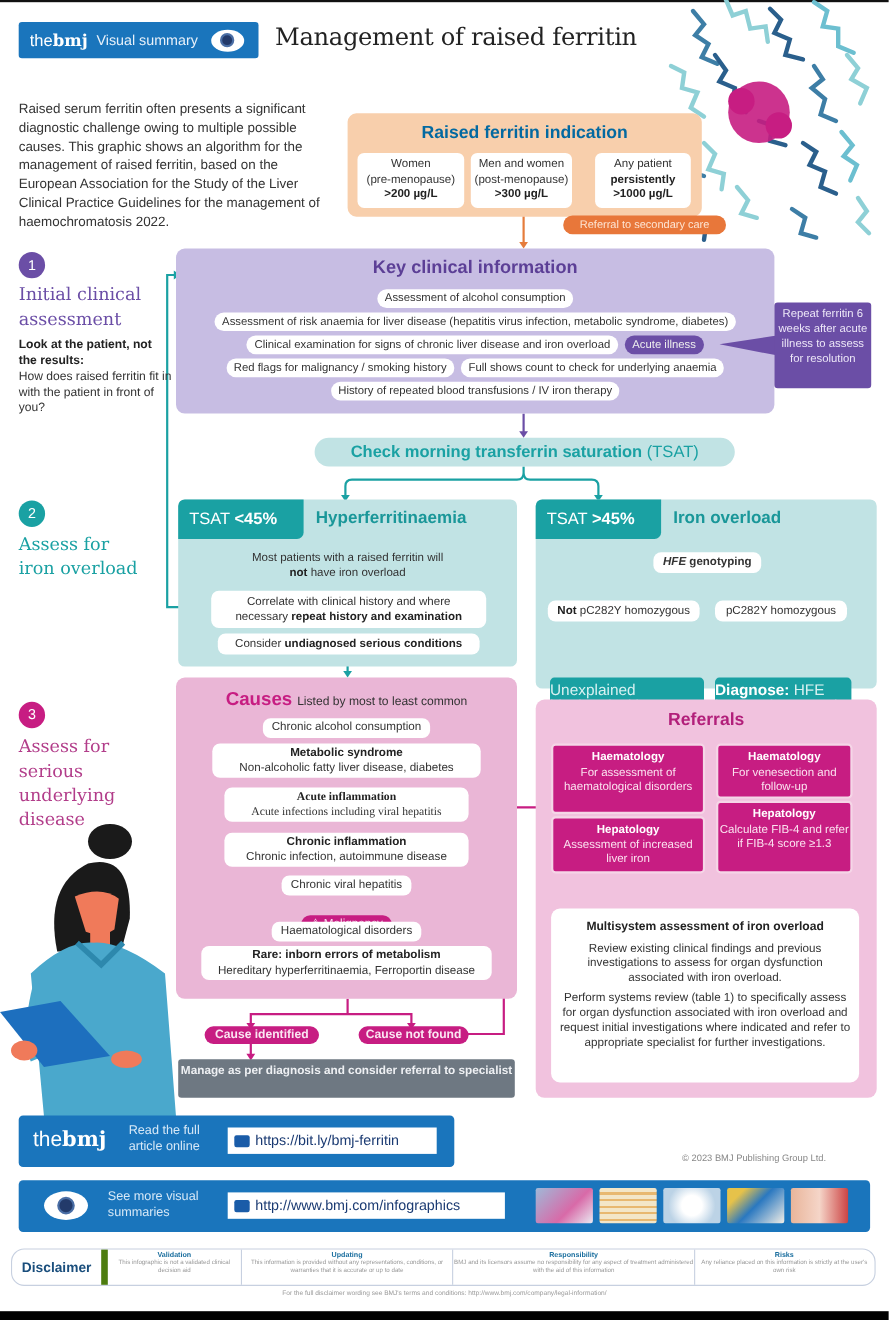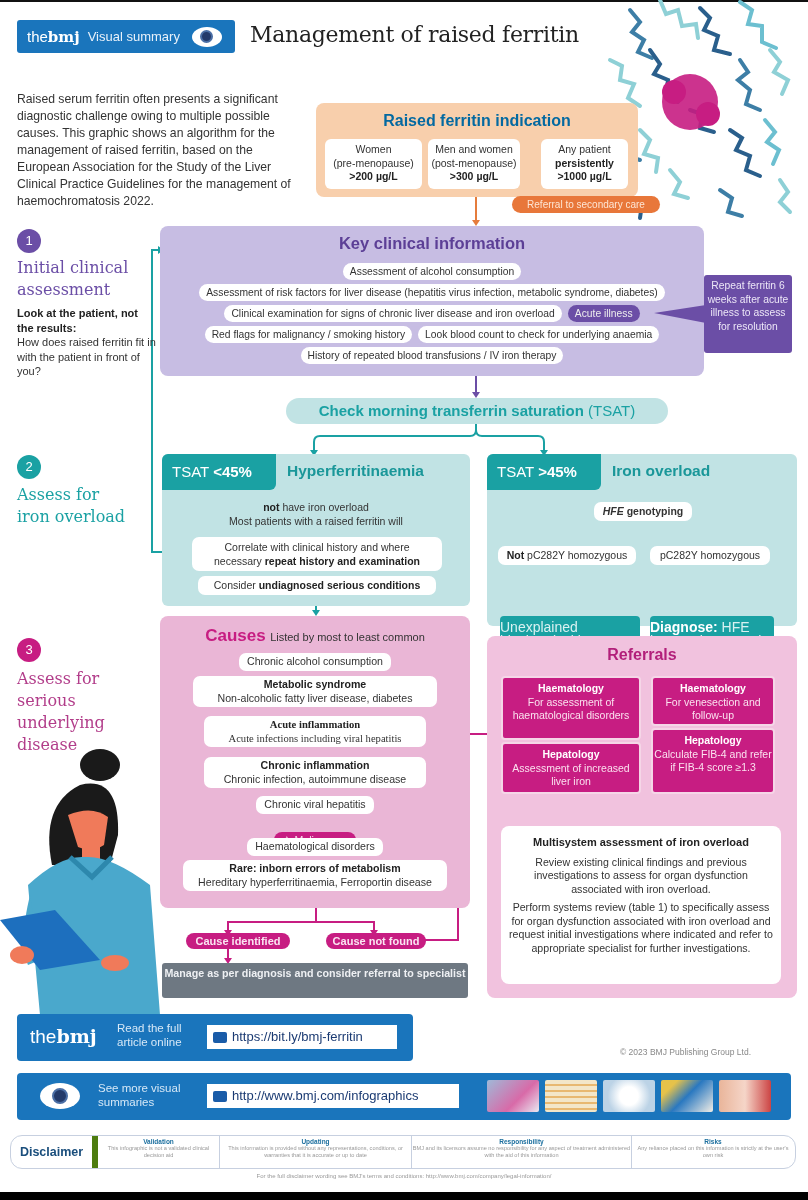--- a/index.html
+++ b/index.html
@@ -197,29 +197,29 @@
 <div class="abs look">
   <b>Look at the patient, not the results:</b><span>How does raised ferritin fit in with the patient in front of you?</span>
 </div>
 
 <div class="abs purple-box"></div>
 <div class="abs purple-title">Key clinical information</div>
 <div class="abs prow" style="top:263px;">
   <div class="pill">Assessment of alcohol consumption</div>
 </div>
 <div class="abs prow" style="top:284px;">
-  <div class="pill">Assessment of risk factors for liver disease (hepatitis virus infection, metabolic syndrome, diabetes)</div>
+  <div class="pill">Assessment of risk anaemia for liver disease (hepatitis virus infection, metabolic syndrome, diabetes)</div>
 </div>
 <div class="abs prow" style="top:305px;">
   <div class="pill">Clinical examination for signs of chronic liver disease and iron overload</div>
   <div class="pill pill-acute">Acute illness</div>
 </div>
 <div class="abs prow" style="top:326px;">
   <div class="pill">Red flags for malignancy / smoking history</div>
-  <div class="pill">Look blood count to check for underlying anaemia</div>
+  <div class="pill">Full shows count to check for underlying anaemia</div>
 </div>
 <div class="abs prow" style="top:347px;">
   <div class="pill">History of repeated blood transfusions / IV iron therapy</div>
 </div>
 <svg class="abs" style="left:654px;top:305px" width="52" height="20">
     <polygon points="0,8 52,0 52,18" fill="#6b4ea6"></polygon>
   </svg>
 <div class="abs repeat-box">Repeat ferritin 6 weeks after acute illness to assess for resolution</div>
 
 <div class="abs step-num" style="left:17px;top:455px;background:#1aa1a3;">2</div>
@@ -231,22 +231,22 @@
 <div class="abs tsat-check">
   <b>Check morning transferrin saturation</b> <span>(TSAT)</span>
 </div>
 
 <div class="abs teal-box" style="left:162px;top:454px;width:308px;height:152px;"></div>
 <div class="abs teal-head" style="left:162px;top:454px;width:114px;">
   <span>TSAT</span> <b>&lt;45%</b>
 </div>
 <div class="abs teal-title" style="left:287px;top:462px;">Hyperferritinaemia</div>
 <div class="abs" style="left:162px;top:500px;width:308px;text-align:center;font-size:10.5px;line-height:14px;color:#333;">
+  <div>Most patients with a raised ferritin will</div>
   <div><b style="color:#222">not</b> <span>have iron overload</span></div>
-  <div>Most patients with a raised ferritin will</div>
 </div>
 <div class="abs wcard" style="left:192px;top:537px;width:250px;height:34px;padding-top:3px;">
   <div>Correlate with clinical history and where</div>
   <div><span>necessary</span> <b>repeat history and examination</b></div>
 </div>
 <div class="abs wcard" style="left:198px;top:576px;width:238px;height:19px;line-height:19px;">
   <span>Consider</span> <b>undiagnosed serious conditions</b>
 </div>
 
 <div class="abs teal-box" style="left:487px;top:454px;width:310px;height:172px;"></div>

